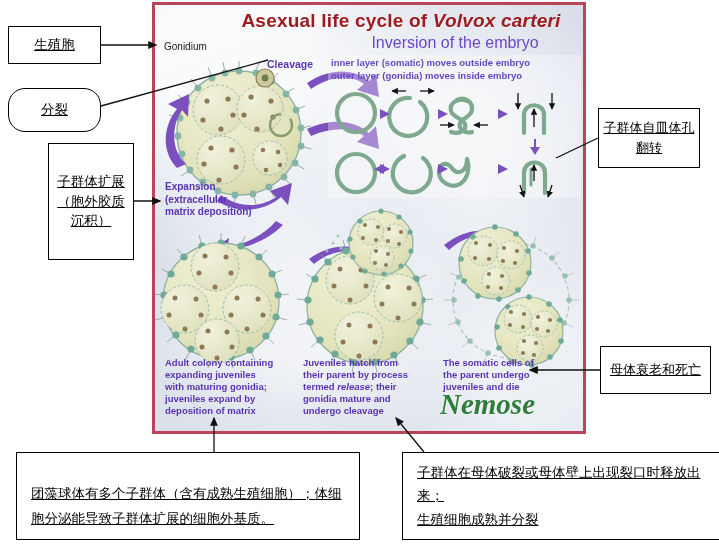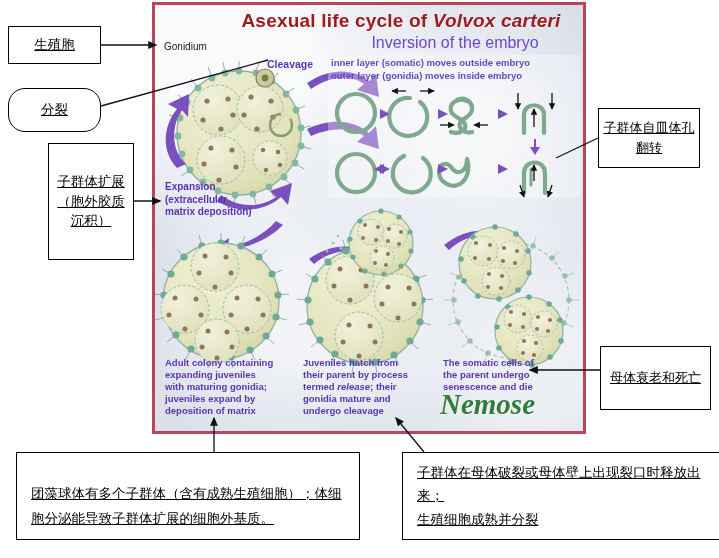--- a/index.html
+++ b/index.html
@@ -27,21 +27,21 @@
     z-index:30;
   }
   .anno.left{font-size:13.5px;}
   .anno-inner{padding:2px 4px;text-decoration:underline;}
 
   #anno-gonidium{left:8px;top:26px;width:93px;height:38px;}
   #anno-cleavage{left:8px;top:88px;width:93px;height:44px;border-radius:17px;}
   #anno-expansion{left:8px;top:143px;width:86px;height:117px;margin-left:40px;}
   #anno-expansion .anno-inner{line-height:1.45;}
   #anno-inversion{left:598px;top:108px;width:102px;height:60px;}
-  #anno-senescence{left:600px;top:346px;width:111px;height:64px;text-align:center;}
+  #anno-senescence{left:600px;top:346px;width:111px;height:48px;text-align:center;}
 
   #anno-bottom-left{
     left:16px;top:452px;width:344px;height:88px;
     justify-content:flex-start;align-items:center;text-align:left;
   }
   #anno-bottom-left .anno-inner{padding:4px 14px;line-height:1.85;font-size:13.5px;margin-top:21px;}
   #anno-bottom-right{
     left:374px;top:452px;width:338px;height:88px;
     justify-content:flex-start;align-items:center;text-align:left;margin-left:28px;
   }
@@ -605,21 +605,21 @@
 with maturing gonidia;
 juveniles expand by
 deposition of matrix</div>
   <div class="lbl" id="cap2" style="white-space:pre;"><span>Juveniles hatch from
 their parent by process
 termed </span><i>release</i><span>; their
 gonidia mature and
 undergo cleavage</span></div>
   <div class="lbl" id="cap3" style="white-space:pre;">The somatic cells of
 the parent undergo
-senescence and die</div>
+juveniles and die</div>
 
   <div id="nemose">Nemose</div>
 </div>
 
 <svg id="connectors">
   <defs>
     <marker id="ar" markerWidth="7" markerHeight="7" refX="6" refY="3" orient="auto">
       <path d="M0,0 L7,3 L0,6 z" fill="#111"></path>
     </marker>
   </defs>

